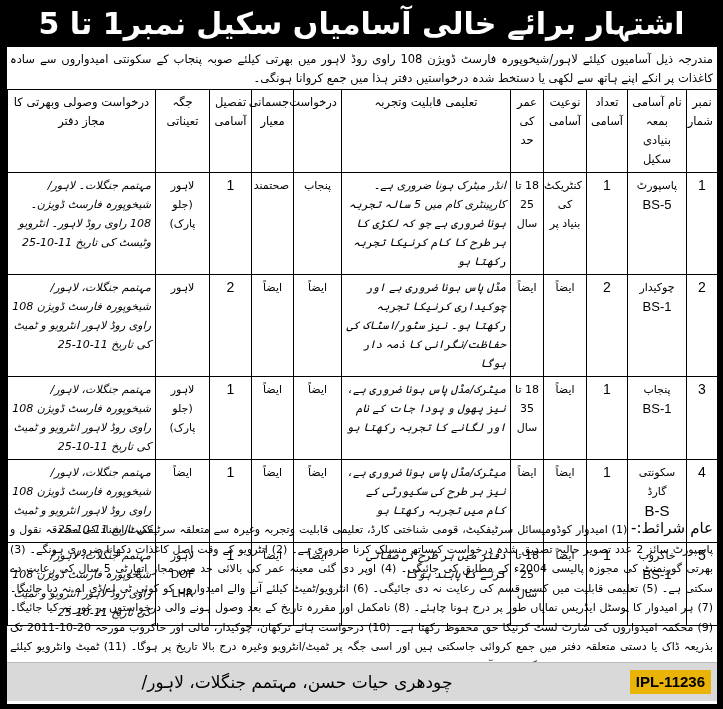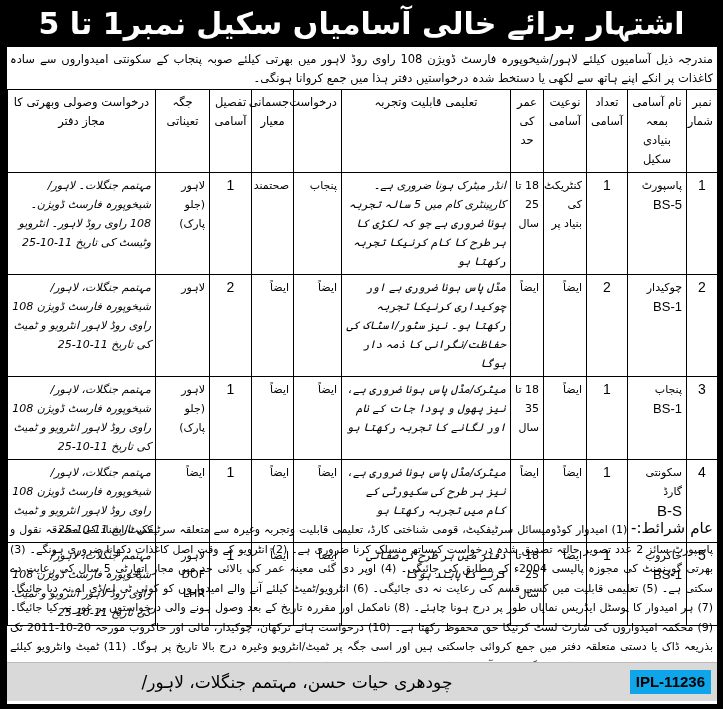--- a/index.html
+++ b/index.html
@@ -10,31 +10,31 @@
   .title-bar { position:absolute; left:0; top:0; width:723px; height:47px; background:#000; color:#fff;
                display:flex; align-items:center; justify-content:center; direction:rtl;
                font-family:"DejaVu Sans", sans-serif; font-weight:bold; font-size:30px; letter-spacing:1px; }
   .intro { position:absolute; left:10px; right:10px; top:50px; height:38px; direction:rtl; text-align:justify;
            font-size:11.5px; line-height:19px; }
   table.ads { position:absolute; left:7px; top:89px; width:710px; border-collapse:collapse; direction:rtl;
               table-layout:fixed; font-size:11px; }
   table.ads th, table.ads td { border:1px solid #000; vertical-align:top; padding:3px 4px; line-height:19px; }
   table.ads th { font-weight:normal; text-align:center; height:76px; font-size:11.5px; }
   table.ads th.left { }
-  table.ads td.c { text-align:right; }
+  table.ads td.c { text-align:center; }
   table.ads td.num { text-align:center; font-family:"Liberation Sans", sans-serif; font-size:14px; }
   table.ads td.desc { text-align:right;font-style:italic; }
   .terms { position:absolute; left:10px; right:10px; top:519px; direction:rtl; text-align:justify;
            font-size:11px; line-height:19.5px; }
   .terms .label { font-weight:normal; font-size:15px; }
   .footer { position:absolute; left:7px; right:6px; top:662px; height:38px; background:#d9d9d9;
             border-top:1px solid #bbb; }
   .signature { position:absolute; left:100px; top:4px; width:380px; direction:rtl; text-align:center;
                font-size:17px; line-height:30px; }
-  .ipl { position:absolute; right:6px; top:7px; background:#0ea5e9; padding:2px 6px;
+  .ipl { position:absolute; right:6px; top:7px; background:#eab308; padding:2px 6px;
          font-family:"Liberation Sans", sans-serif; font-weight:bold; font-size:15px; line-height:20px; }
 </style>
 </head>
 <body>
 
 <div class="frame"></div>
 
 <div class="title-bar">
   <span>اشتہار برائے خالی آسامیاں سکیل نمبر1 تا 5</span>
 </div>

